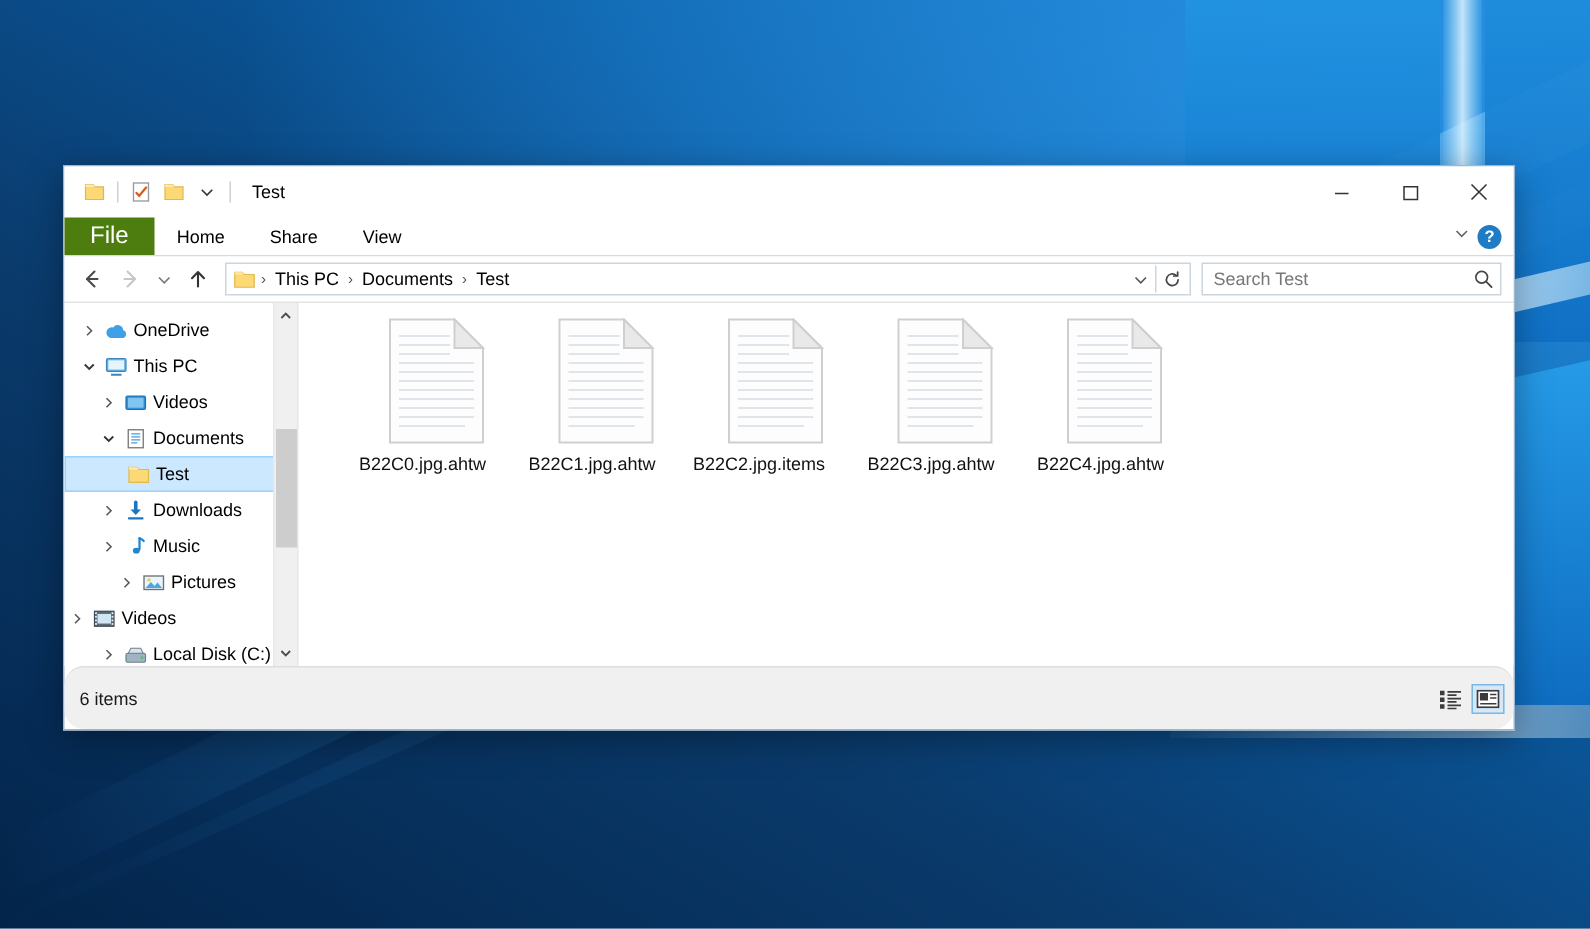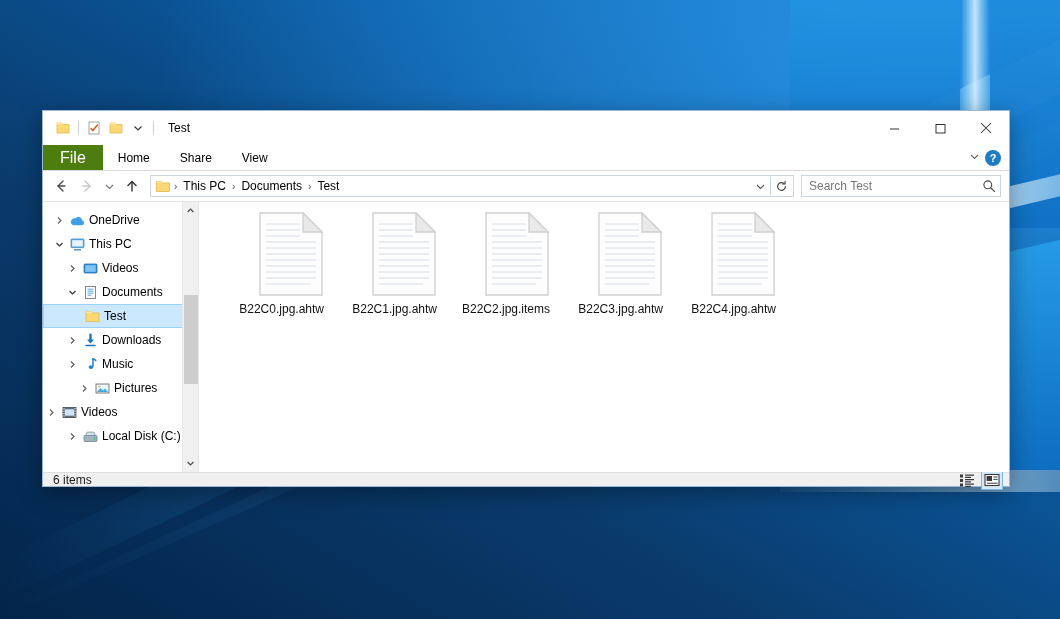--- a/index.html
+++ b/index.html
@@ -161,23 +161,23 @@
     padding-top: 2px;
   }
   .file-icon { width: 66px; height: 84px; display: block; }
   .file-name {
     margin-top: 6px; font-size: 12px; color: #111;
     text-align: center; white-space: nowrap;
   }
 
   
   .statusbar {
-    height: 14px; flex: none; background: #f0f0f0;
+    height: 42px; flex: none; background: #f0f0f0;
     border-top: 1px solid #dedede;
-    display: flex; align-items: center; padding: 0 6px 0 10px;
+    display: flex; align-items: center; padding: 0 6px 0 10px; border-radius: 13px;
   }
   .status-text { font-size: 12px; color: #1a1a1a; }
   .view-btns { margin-left: auto; display: flex; gap: 3px; align-items: center; }
   .view-btn {
     width: 22px; height: 20px; display: flex; align-items: center; justify-content: center;
     border: 1px solid transparent;
   }
   .view-btn.active { border-color: #7bb7e0; background: #d6e8f7; }
 </style>
 </head>

